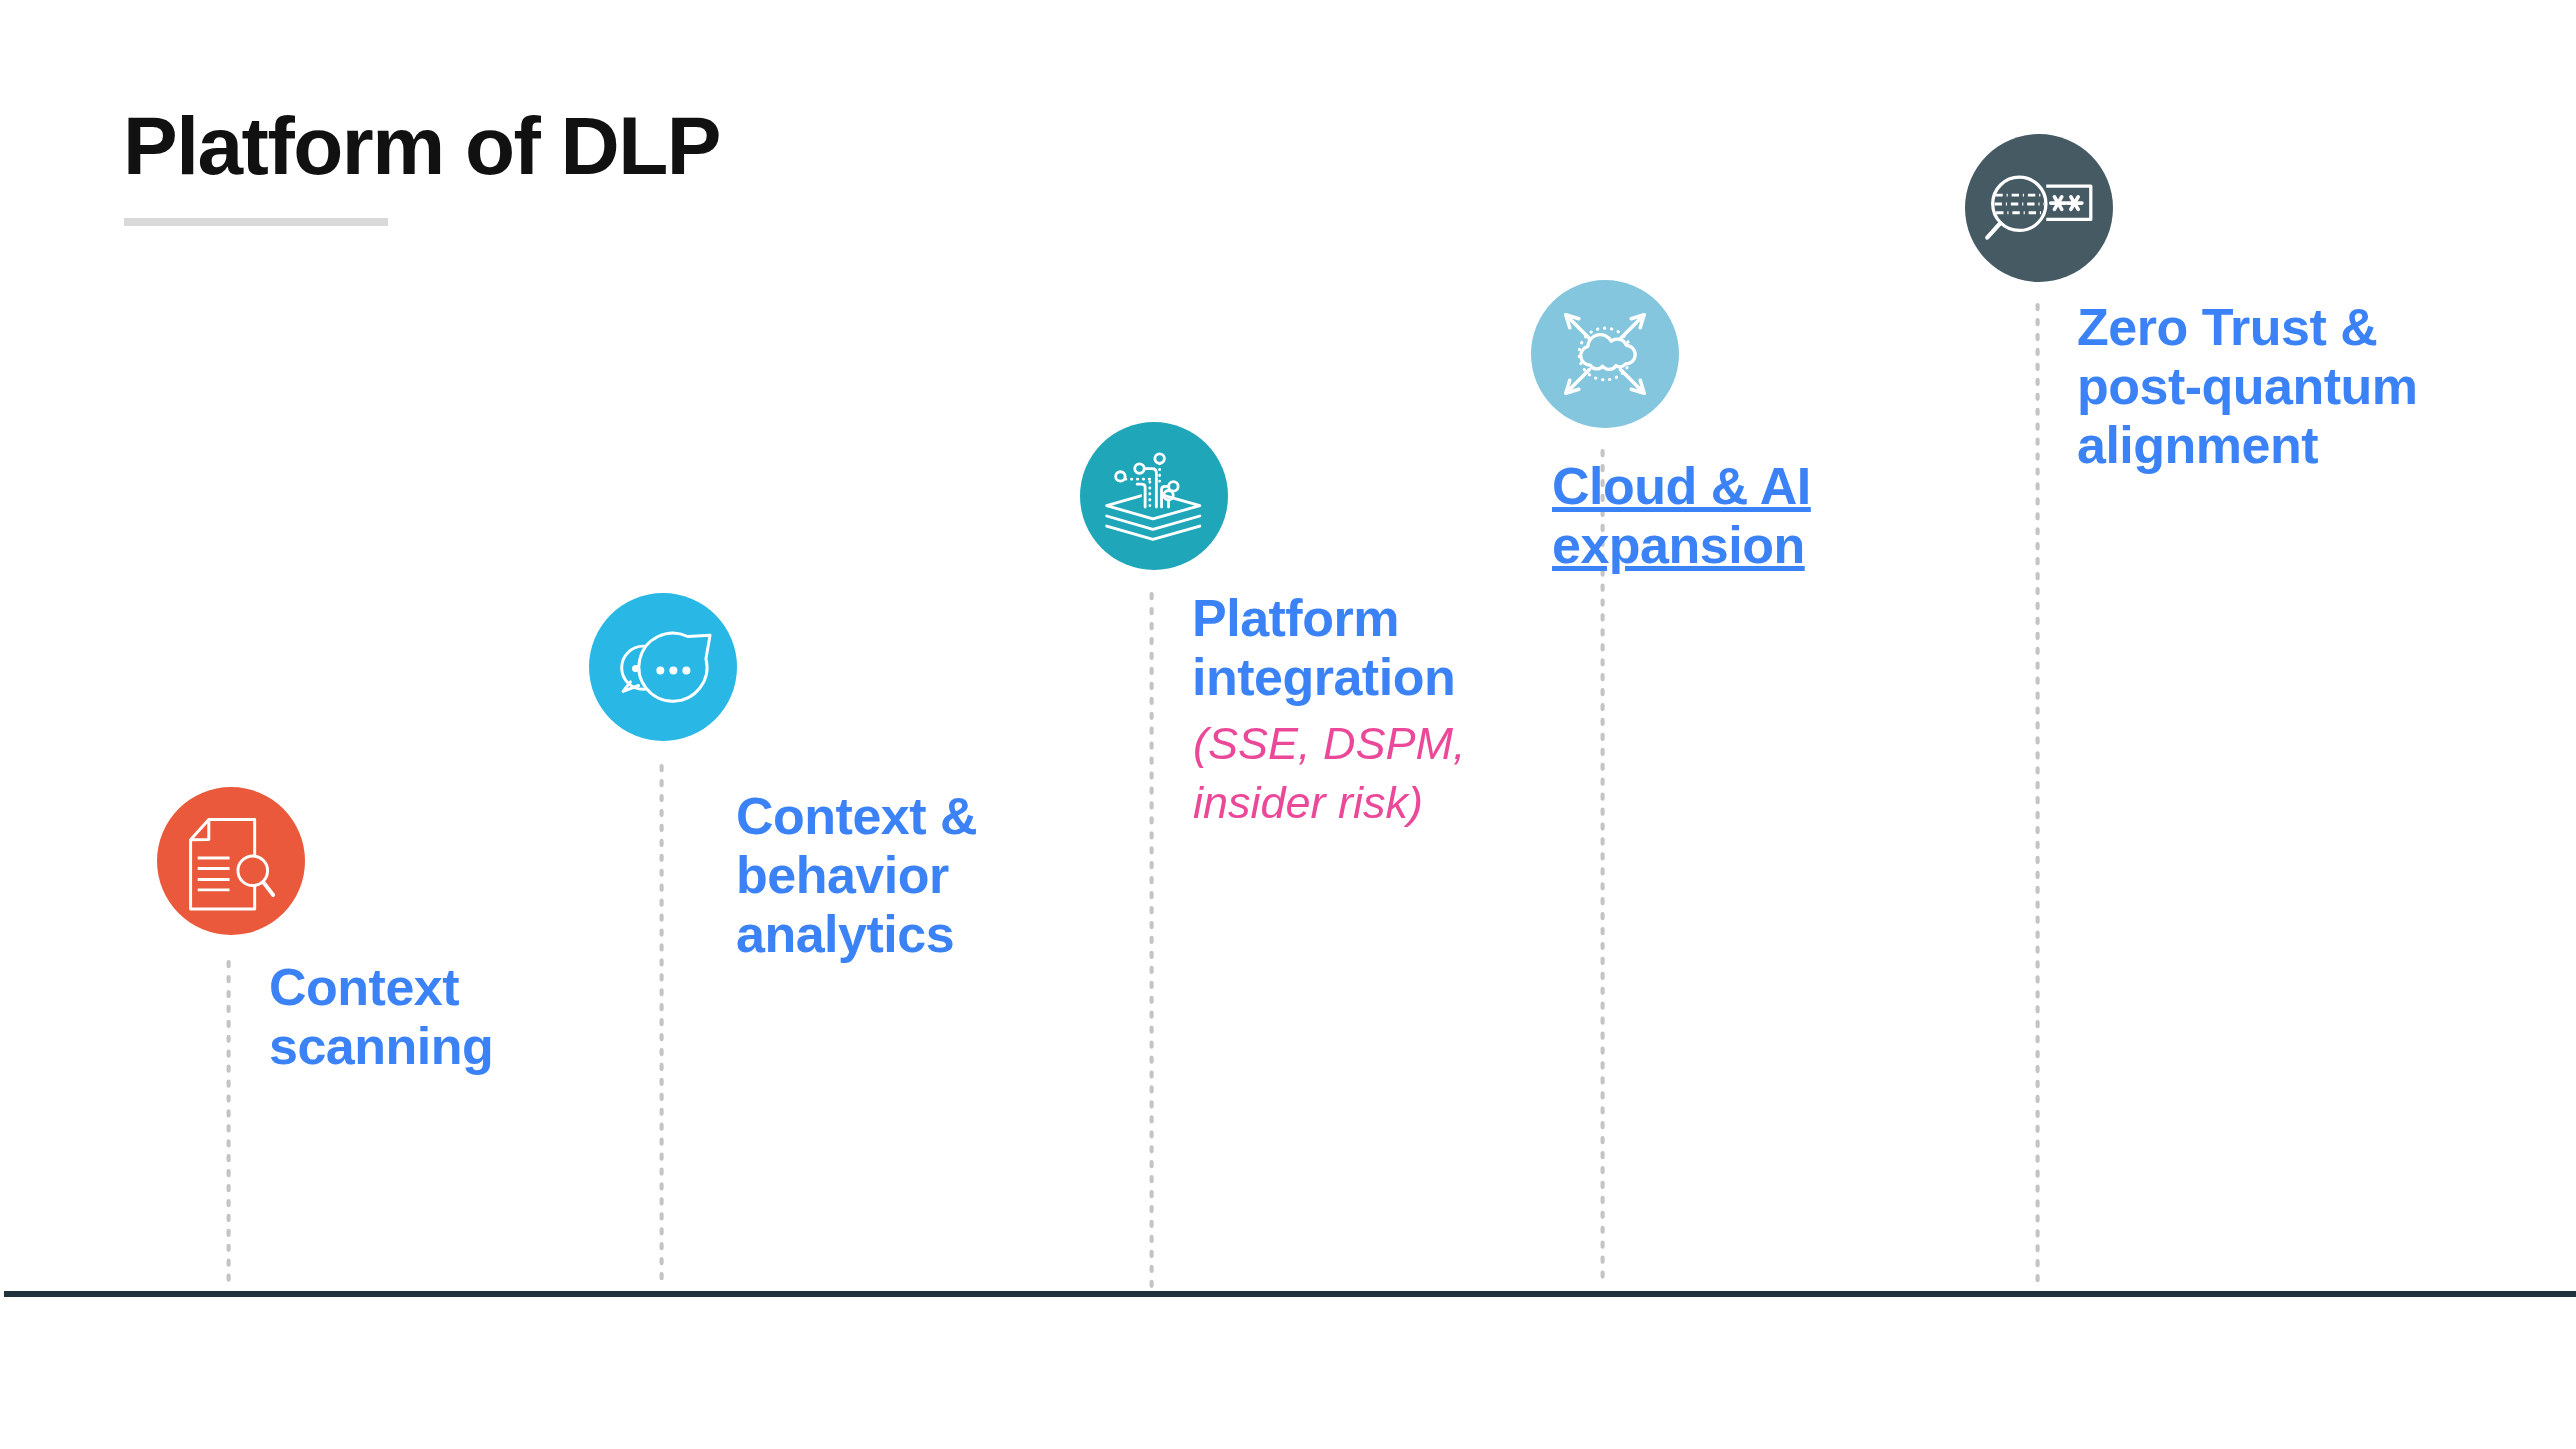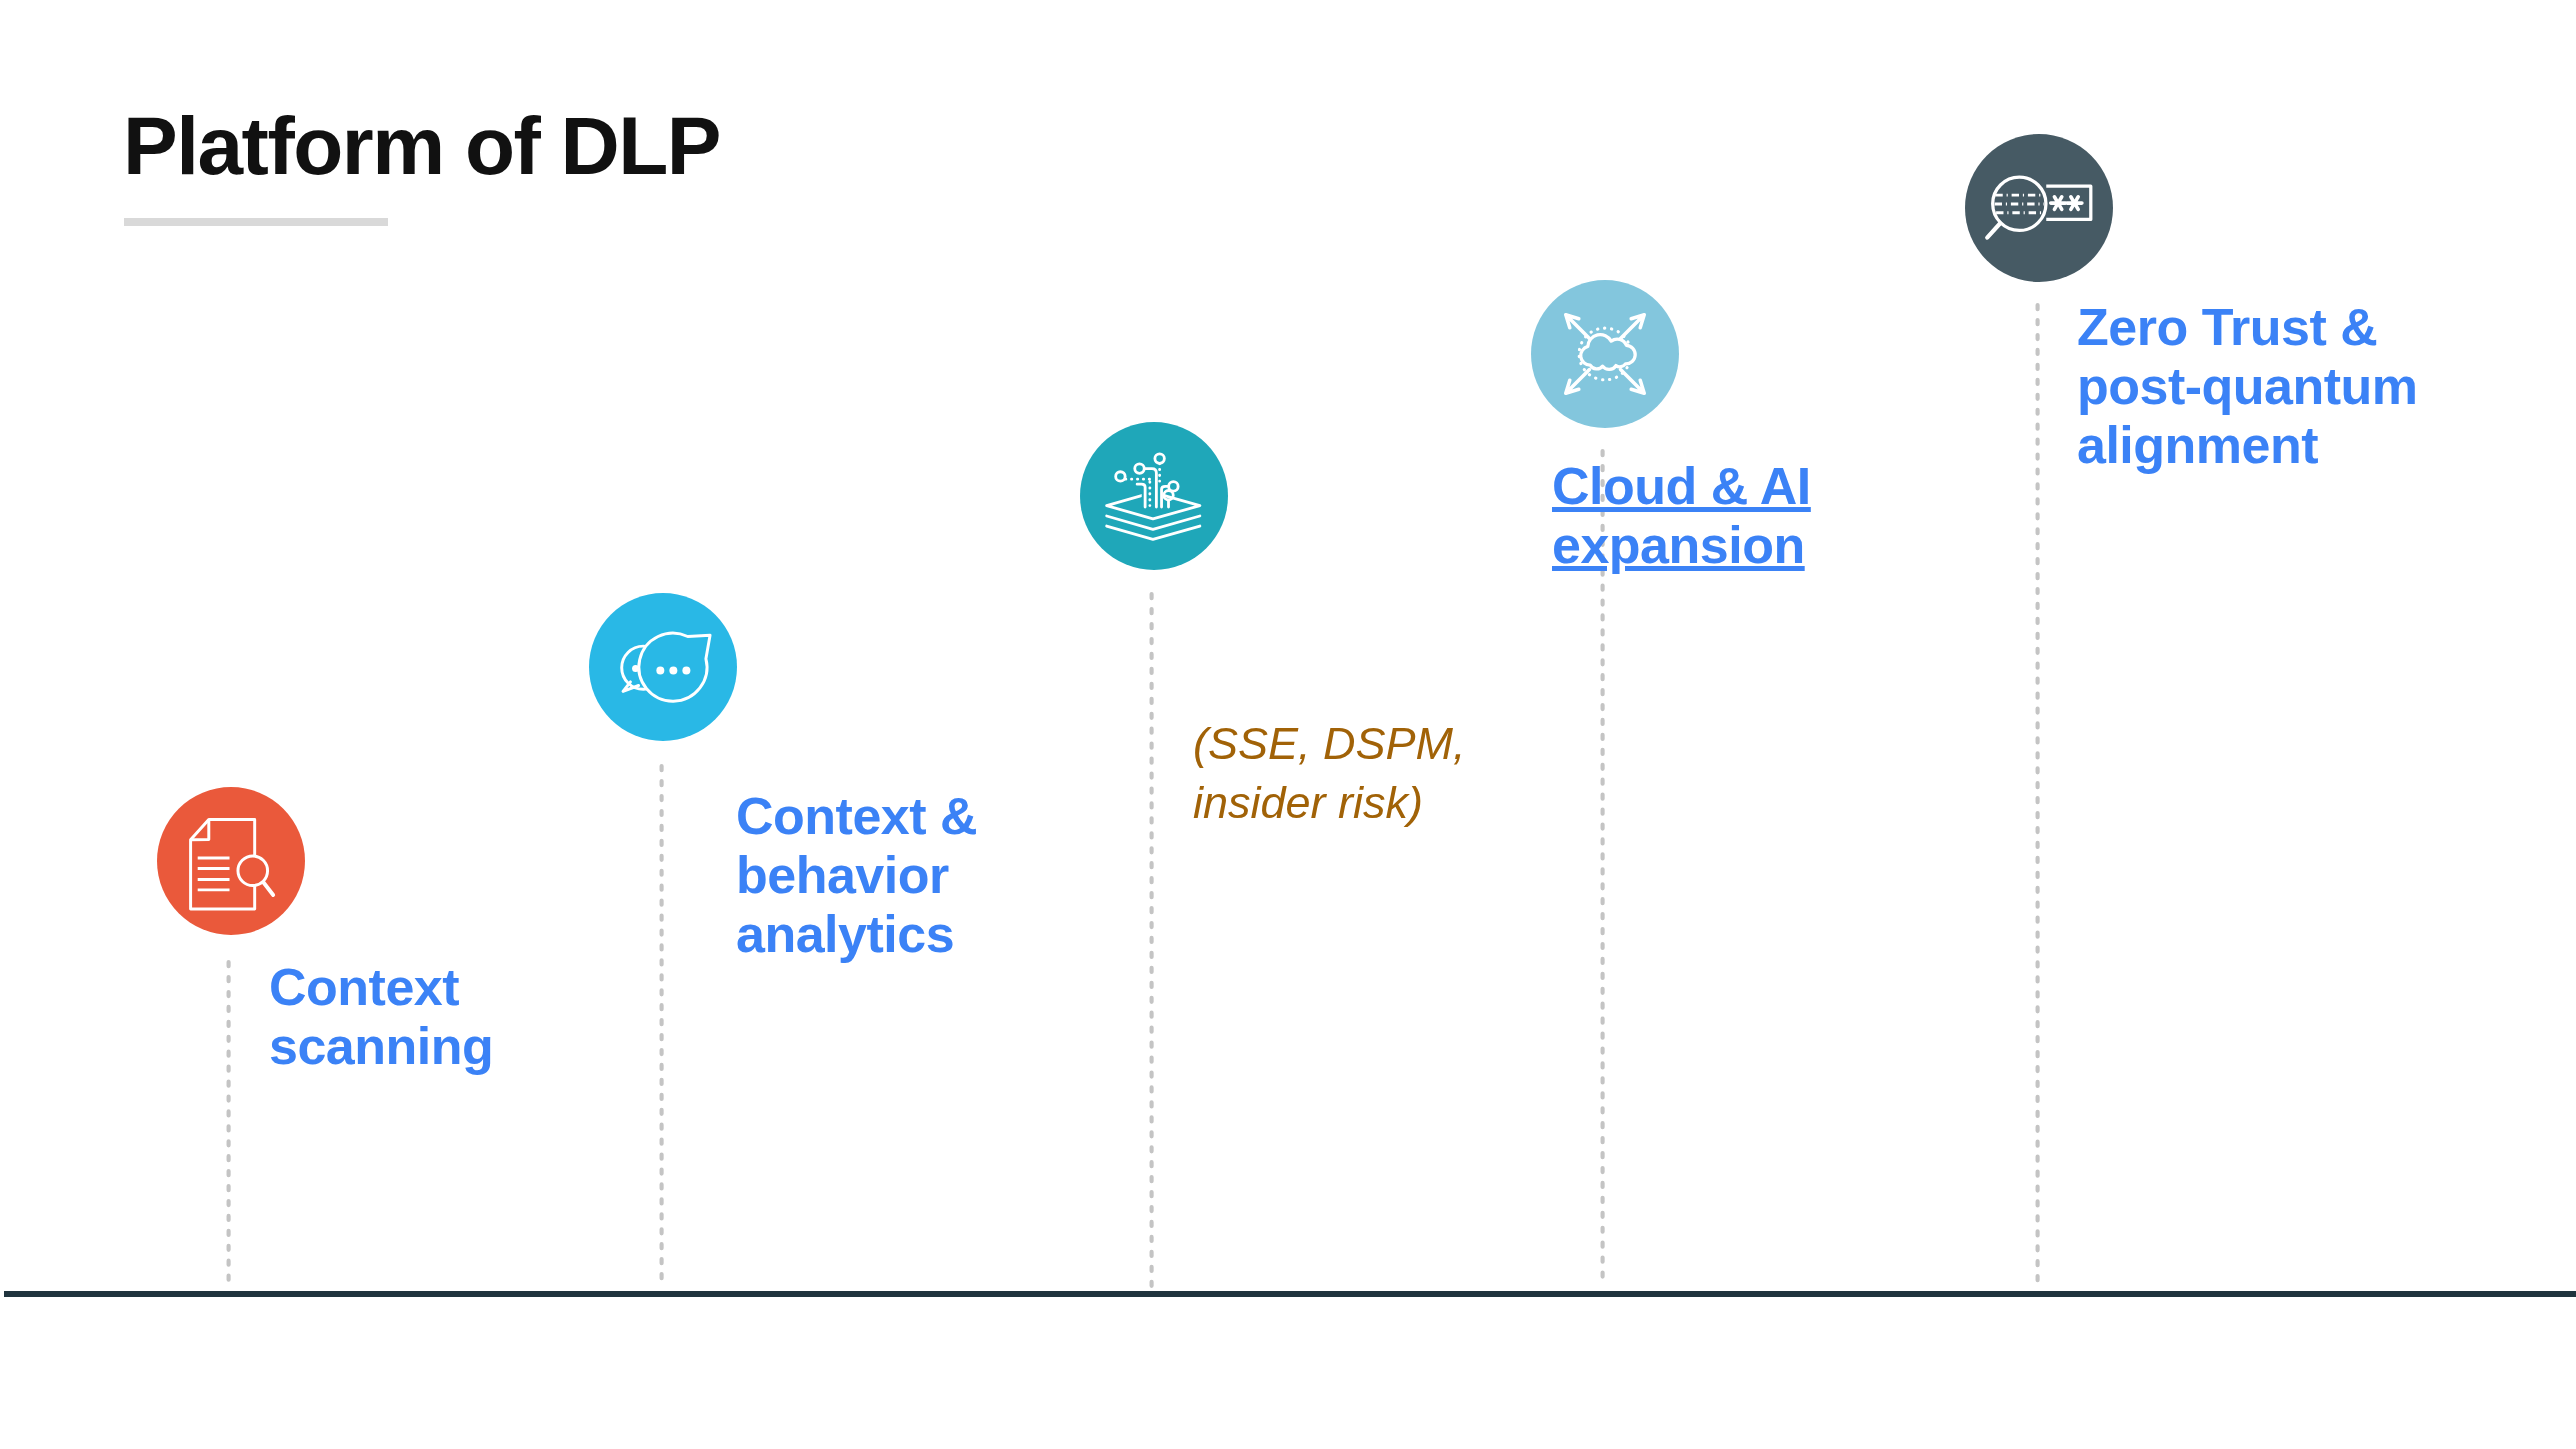--- a/index.html
+++ b/index.html
@@ -31,21 +31,21 @@
 
   
   .m-label{
     position:absolute;
     font-size:52px;font-weight:700;letter-spacing:-0.5px;line-height:59px;
     color:#3b82f6;white-space:pre-line;
   }
   .m-sub{
     position:absolute;
     font-size:45px;font-weight:400;font-style:italic;line-height:59px;
-    color:#a16207;white-space:pre-line;
+    color:#ec4899;white-space:pre-line;
   }
 
   
   .baseline{
     position:absolute;left:4.1px;top:1291px;width:2572px;height:5.7px;
   }
 </style>
 </head>
 <body>
 
@@ -110,20 +110,22 @@
         <path d="M30.8,38.6 H47.2 M47.2,40.5 V56.5" stroke-dasharray="0.2 3.8"></path>
         <path d="M53.8,28 V40" stroke-dasharray="0.2 3.8"></path>
         <circle cx="27.3" cy="36.8" r="3.2"></circle>
         <circle cx="40.2" cy="31.5" r="3.2"></circle>
         <circle cx="53.8" cy="24.7" r="3.2"></circle>
         <circle cx="63.1" cy="43.5" r="3.2"></circle>
         <circle cx="59.8" cy="49.5" r="3.2"></circle>
       </g>
     </svg>
   </div>
+  <div class="m-label" style="left:1192px;top:589px;">Platform
+integration</div>
   <div class="m-sub" style="left:1193px;top:714px;">(SSE, DSPM,
 insider risk)</div>
 
   <svg class="dotline" style="left:1600px;top:447px;" width="5.2" height="843" viewBox="0 0 10 1637">
     <line x1="5" y1="8" x2="5" y2="1630" stroke-width="8" stroke-linecap="round" stroke-dasharray="8 21" stroke="#C4C4C4"></line>
   </svg>
   <div class="m-circle" style="left: 1531px; top: 280px; background-color: rgb(131, 198, 221);">
     <svg viewBox="0 0 100 100">
       <circle cx="50" cy="50" r="17.5" fill="none" stroke="#fff" stroke-width="2.1" stroke-dasharray="0.2 4.6" stroke-linecap="round"></circle>
       <g fill="none" stroke="#fff" stroke-width="2.4" stroke-linecap="round">

